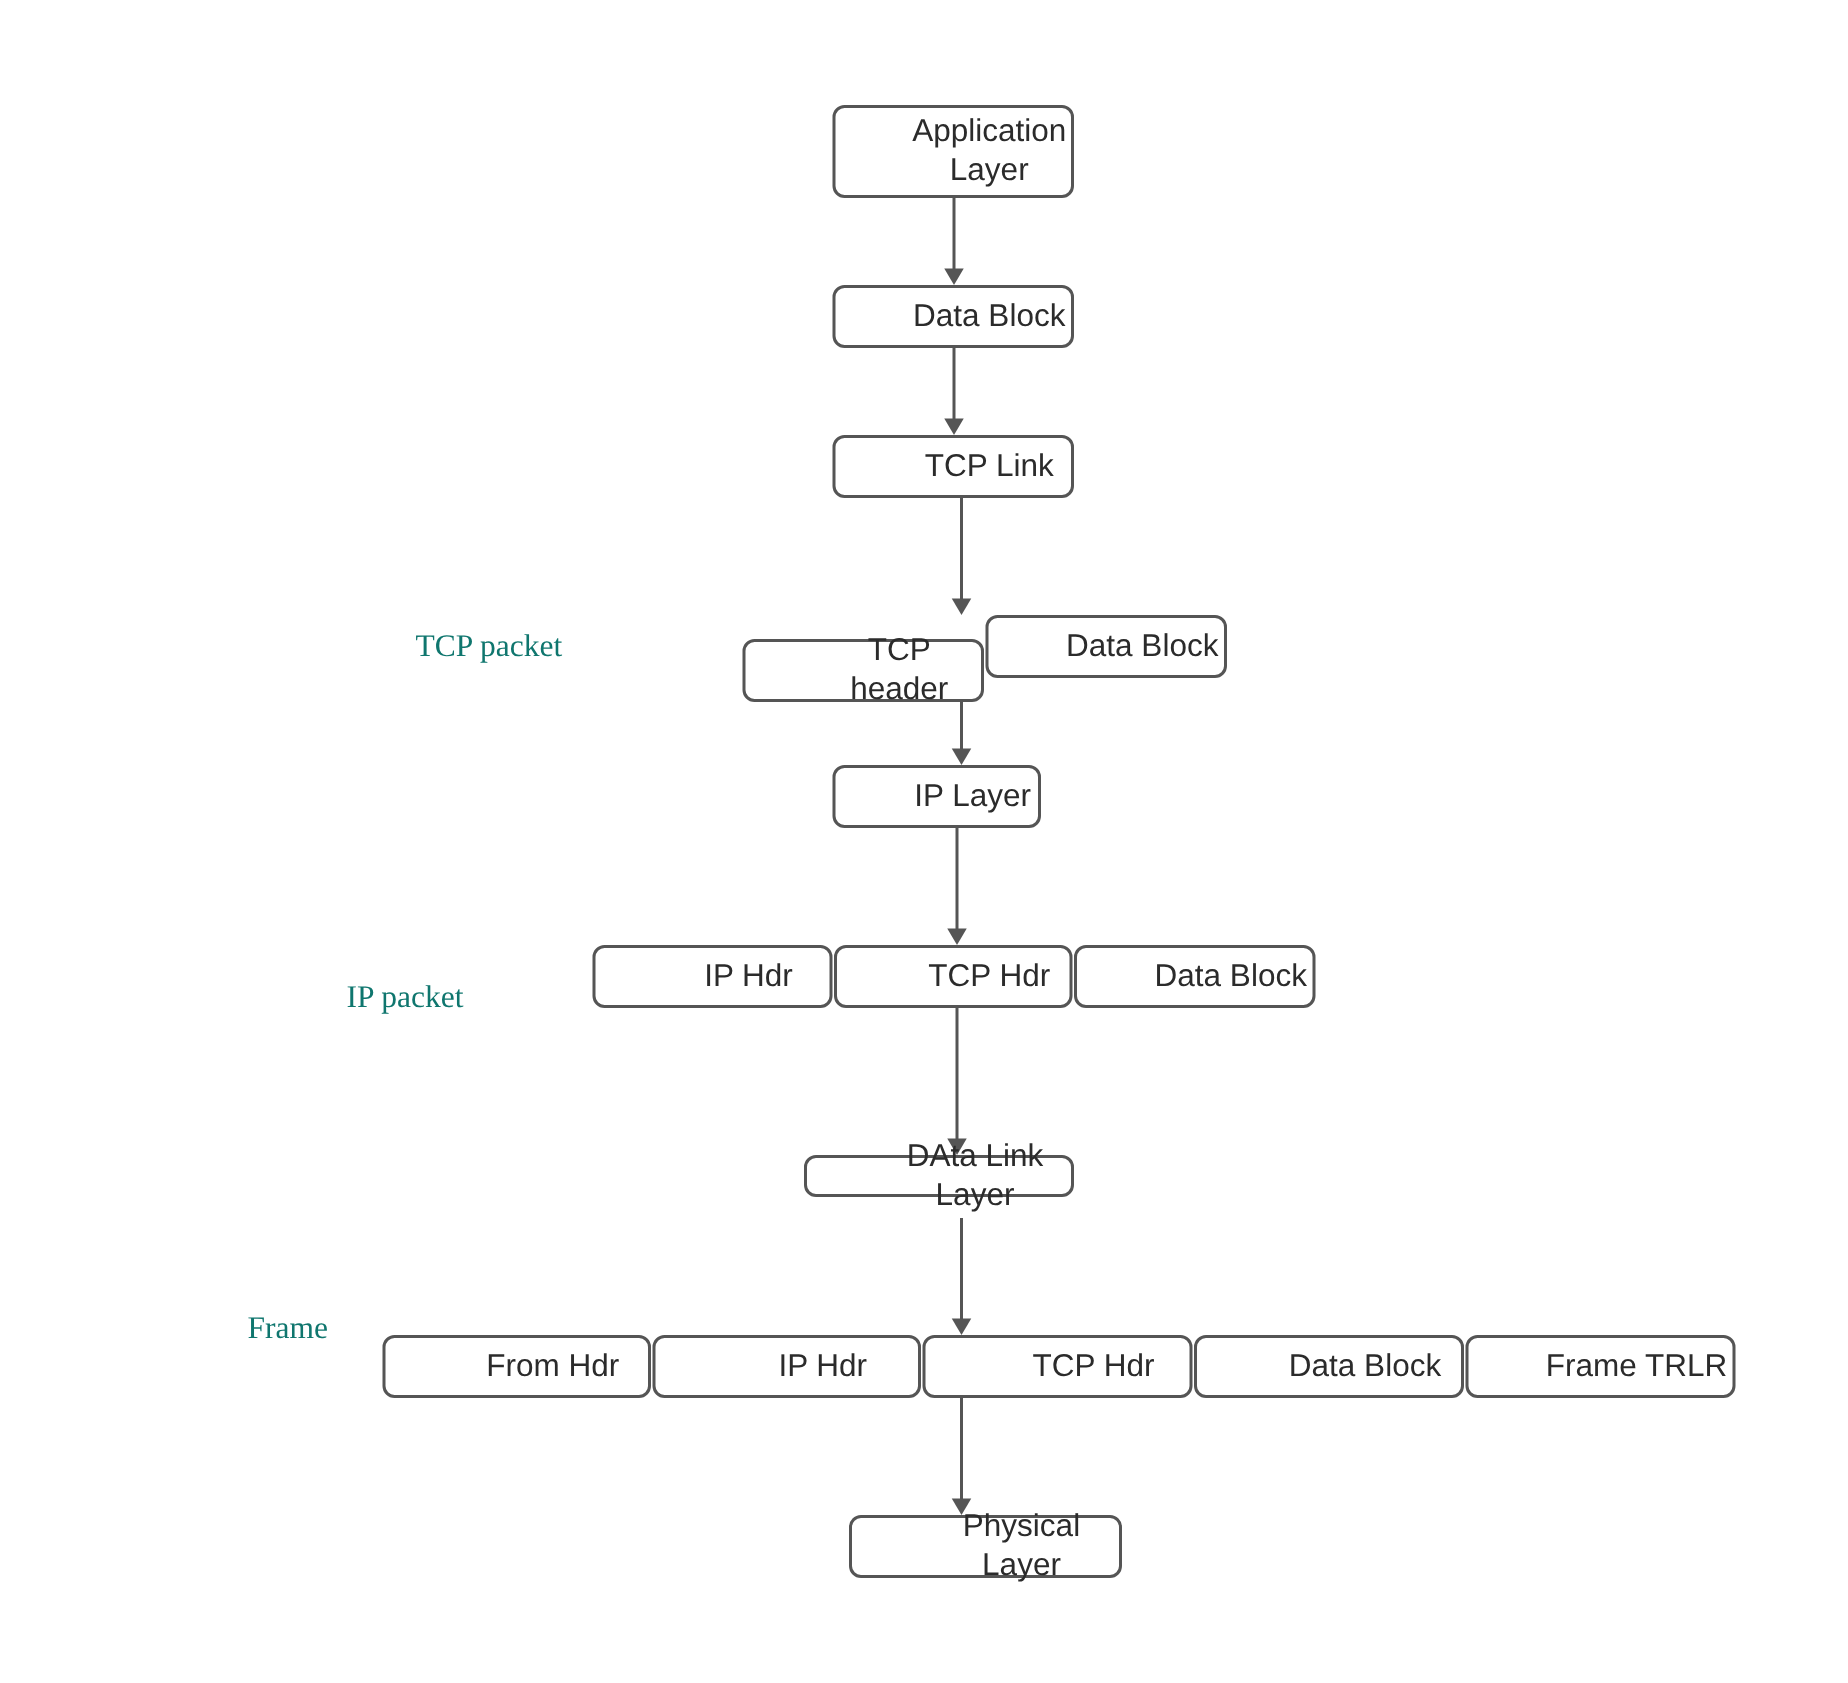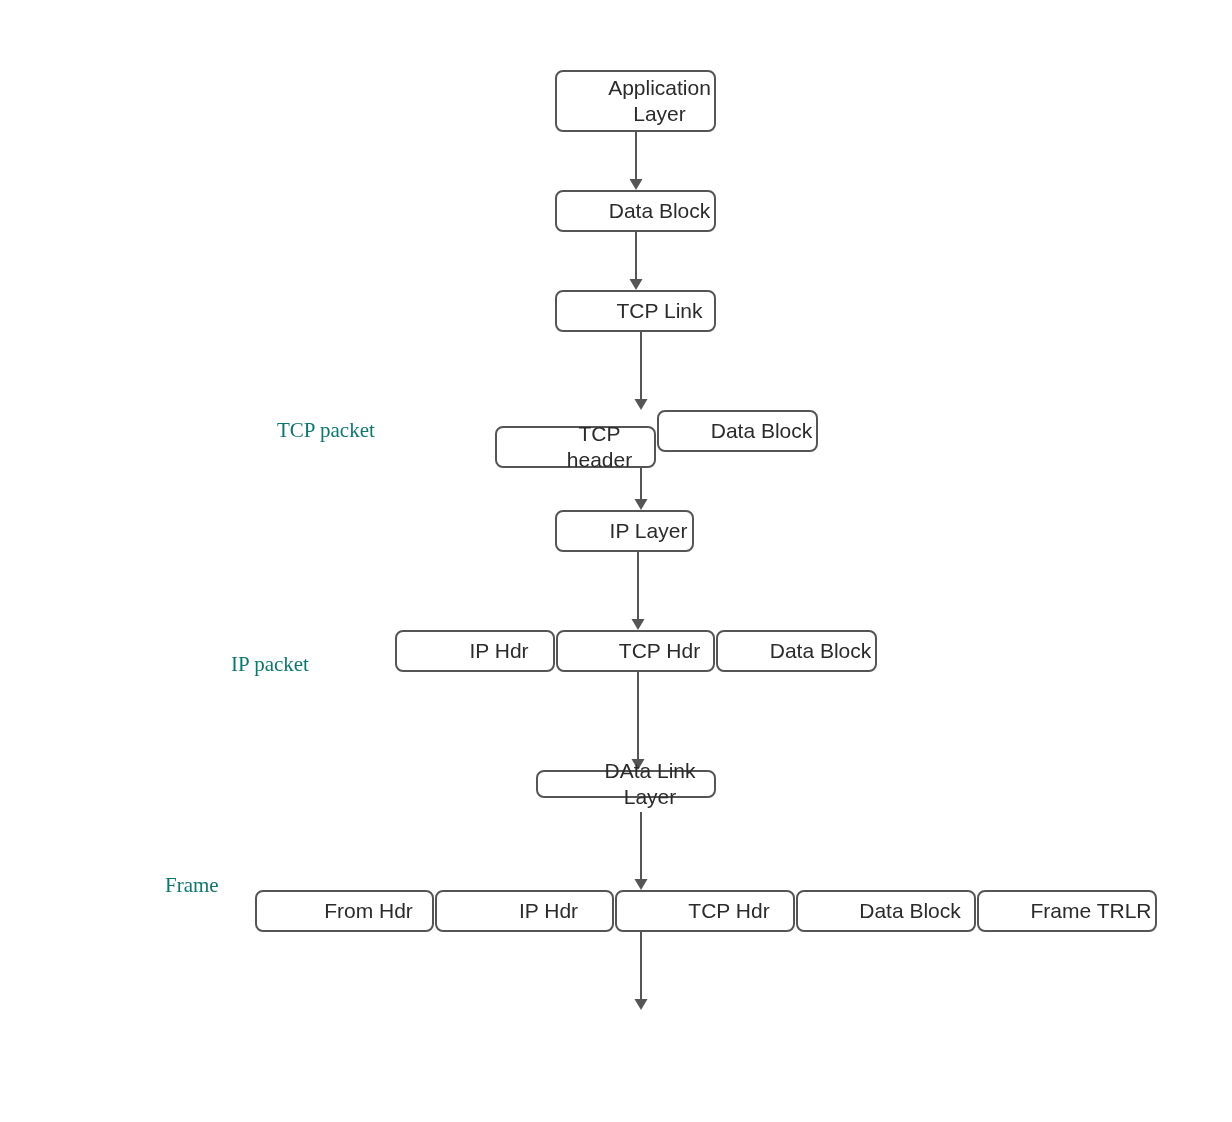--- a/index.html
+++ b/index.html
@@ -110,20 +110,23 @@
     </div>
     <div class="box" style="left: 555px; top: 290px; width: 161px; height: 42px;">
       <span style="white-space: pre-line;">TCP Link</span>
     </div>
     <div class="box" style="left: 555px; top: 510px; width: 139px; height: 42px;">
       <span style="white-space: pre-line;">IP Layer</span>
     </div>
     <div class="box" style="left: 536px; top: 770px; width: 180px; height: 28px;">
       <span style="white-space: pre-line;">DAta Link Layer</span>
     </div>
+    <div class="box" style="left: 566px; top: 1010px; width: 182px; height: 42px;">
+      <span style="white-space: pre-line;">Physical Layer</span>
+    </div>
     <div class="side-label" style="left: 277px; top: 418px;">TCP packet</div>
     <div class="box" style="left: 495px; top: 426px; width: 161px; height: 42px;">
       <span>TCP header</span>
     </div>
     <div class="box" style="left: 657px; top: 410px; width: 161px; height: 42px;">
       <span>Data Block</span>
     </div>
     <div class="side-label" style="left: 231px; top: 652px;">IP packet</div>
     <div class="box" style="left: 395px; top: 630px; width: 160px; height: 42px;">
       <span>IP Hdr</span>

